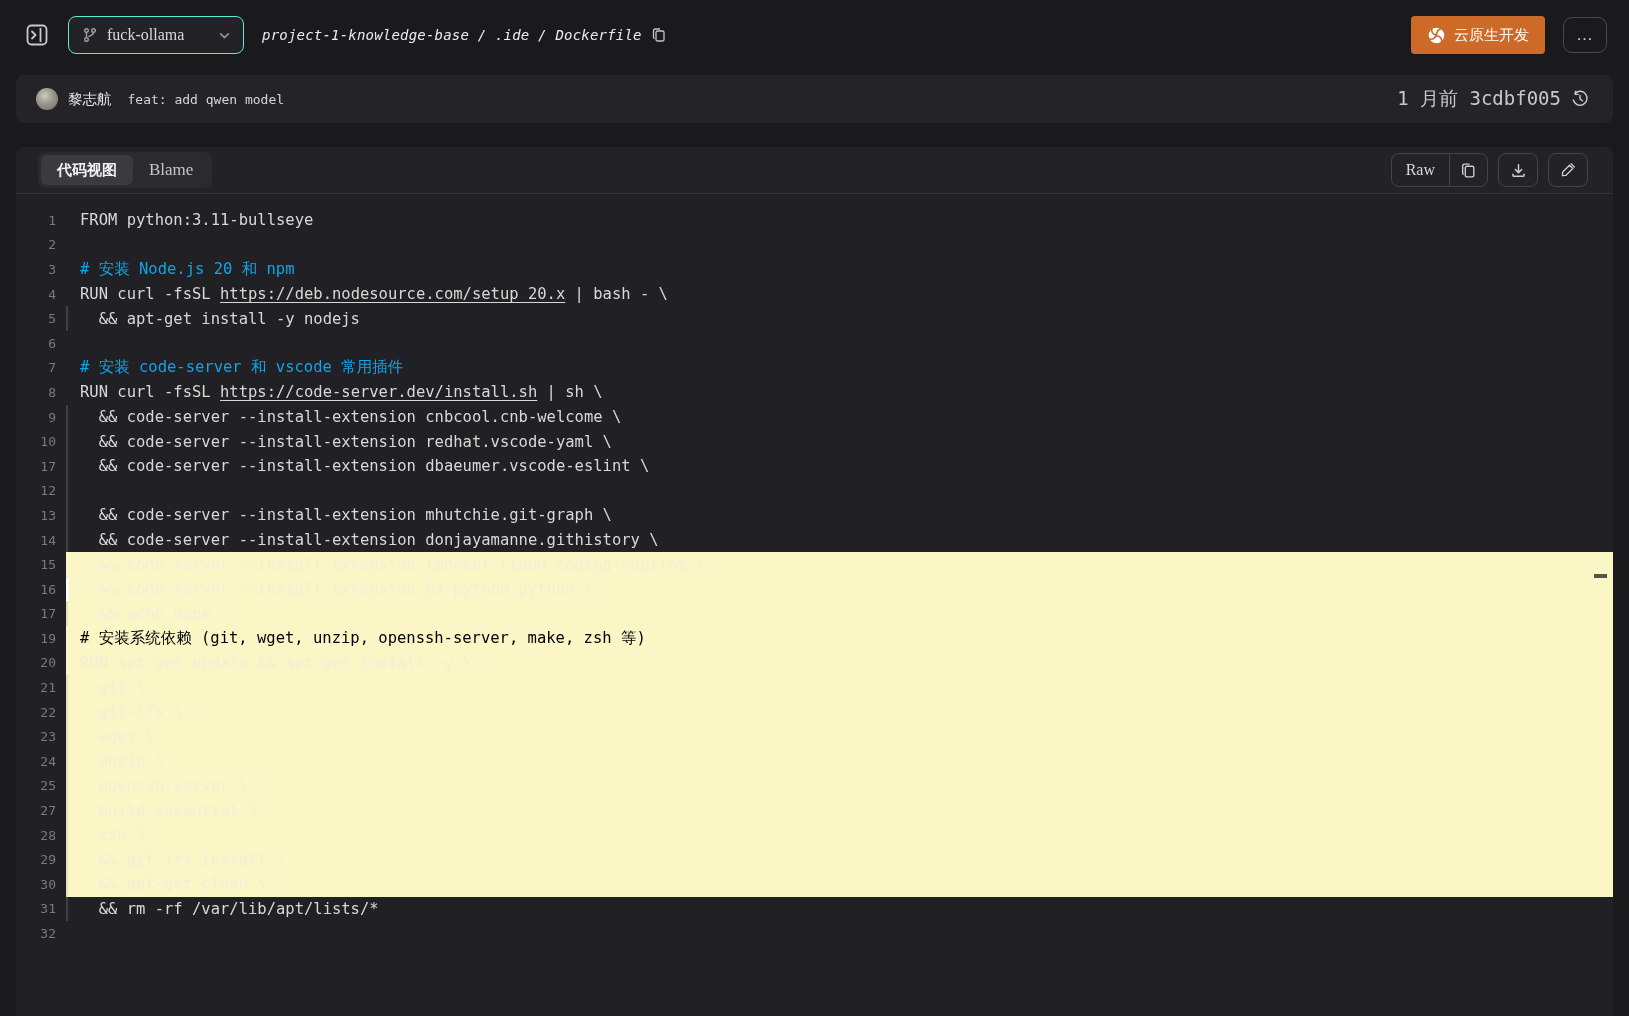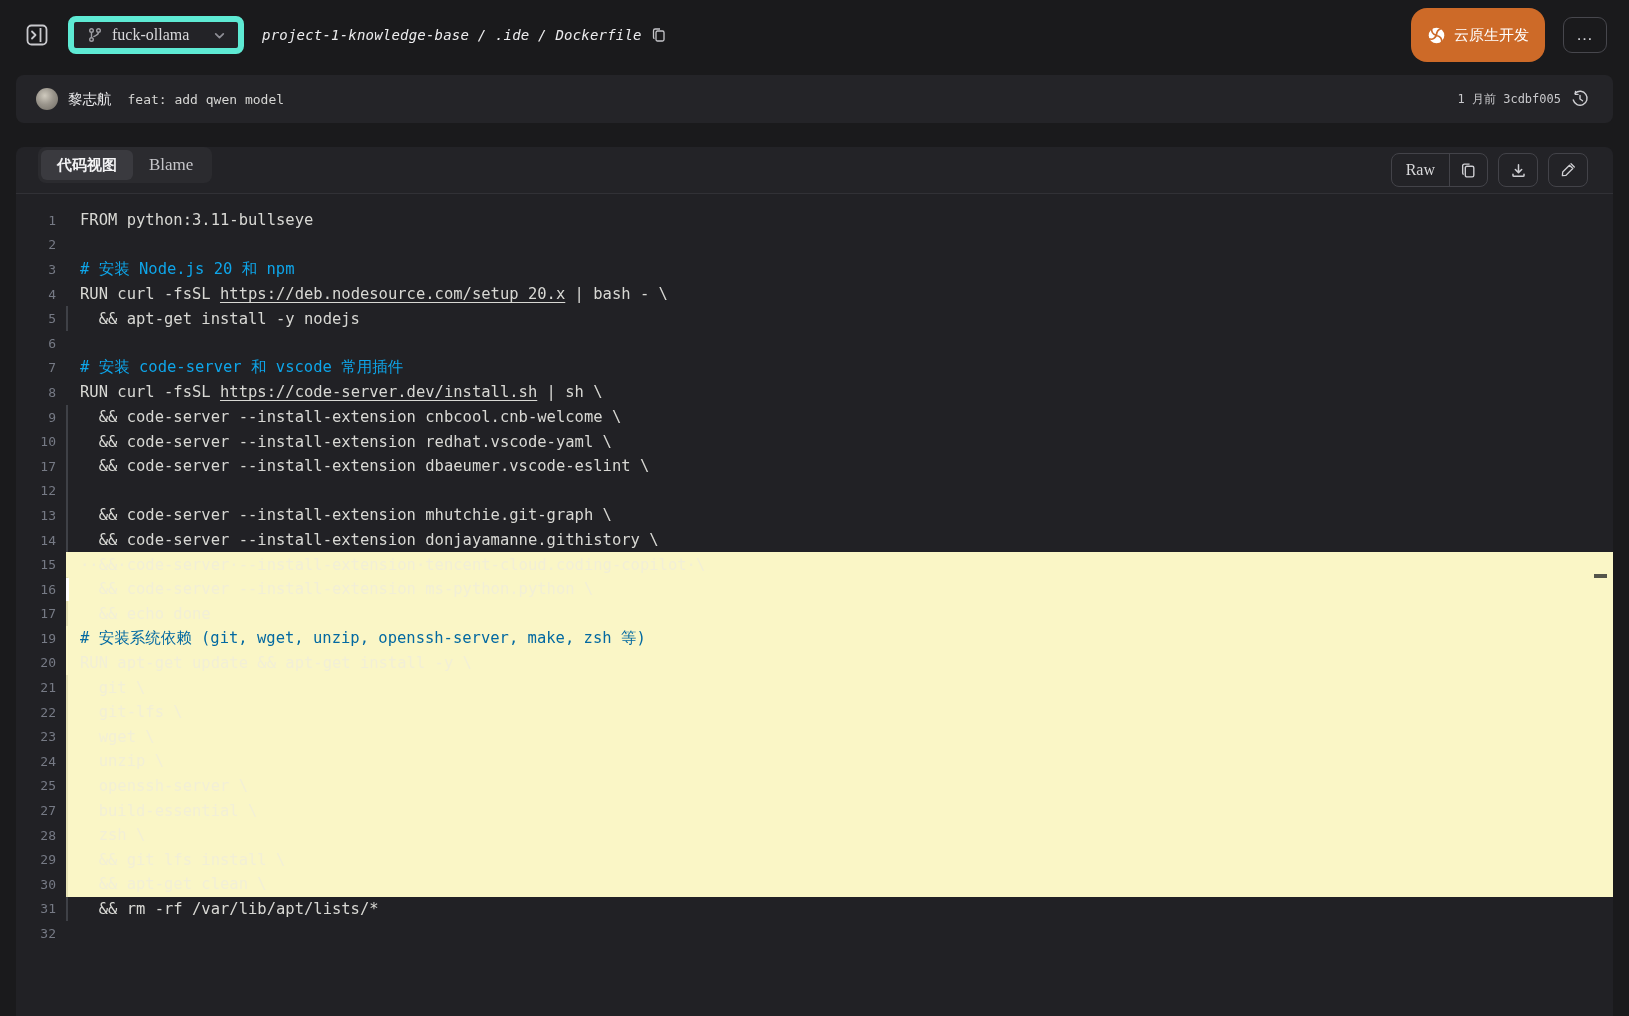--- a/index.html
+++ b/index.html
@@ -4,49 +4,49 @@
 <style>
   * { margin:0; padding:0; box-sizing:border-box; }
   html,body { width:1629px; height:1016px; overflow:hidden; background:#1a1a1c;
               font-family:"Liberation Sans", sans-serif; }
 
   
   .topbar { height:70px; display:flex; align-items:center; padding:0 22px 0 24px; gap:18px; }
   .icon-btn { display:flex; align-items:center; justify-content:center; cursor:pointer; color:#c9c9cd; }
   .panel-toggle { width:26px; height:26px; }
   .branch-select { display:flex; align-items:center; gap:9px; height:38px; min-width:176px;
-                   border:6px solid #5eead4; border-radius:8px; background:#232327;
+                   border:1px solid #5eead4; border-radius:8px; background:#232327;
                    padding:0 12px 0 13px; color:#d9d9dc; }
   .branch-select .lbl { font-family:"Liberation Serif", serif; font-size:16px; flex:1; }
   .breadcrumb { font-family:"DejaVu Sans Mono", monospace; font-style:italic; font-size:14px;
                 color:#ececee; letter-spacing:0.2px; display:flex; align-items:center; gap:9px; }
   .topbar-spacer { flex:1; }
-  .cloud-btn { display:flex; align-items:center; gap:8px; height:54px; padding:0 16px;
-               background:#cd6a28; border:none; border-radius:16px; color:#ffffff;
+  .cloud-btn { display:flex; align-items:center; gap:8px; height:38px; padding:0 16px;
+               background:#cd6a28; border:none; border-radius:4px; color:#ffffff;
                font-size:15px; cursor:pointer; }
   .more-btn { width:44px; height:36px; border:1px solid #47474d; border-radius:9px;
               background:transparent; color:#d2d2d6; font-size:17px; line-height:10px;
               cursor:pointer; letter-spacing:1px; }
 
   
   .commit-bar { margin:5px 16px 0; height:48px; background:#242428; border-radius:8px;
                 display:flex; align-items:center; padding:0 24px 0 20px; }
   .avatar { width:22px; height:22px; border-radius:50%;
             background:radial-gradient(circle at 40% 35%, #cfcabe 0%, #9a958c 45%, #6f6b63 100%);
             flex:none; }
   .commit-author { margin-left:10px; font-size:14.5px; color:#e7e7e9; }
   .commit-msg { margin-left:16px; font-family:"DejaVu Sans Mono", monospace; font-size:13px;
                 color:#d6d6d4; }
   .commit-right { margin-left:auto; display:flex; align-items:center; gap:10px;
-                  font-family:"DejaVu Sans Mono", monospace; font-size:12px; color:#c9c9cc; }
+                  font-family:"DejaVu Sans Mono", monospace; font-size:19px; color:#c9c9cc; }
 
   
   .code-card { margin:24px 16px 0; height:900px; background:#232327;
                border-radius:8px 8px 0 0; display:flex; flex-direction:column; }
-  .code-header { height:46px; flex:none; display:flex; 
+  .code-header { height:46px; flex:none; display:flex; align-items:center;
                  padding:0 25px 0 22px; }
   .tab-group { display:flex; align-items:center; background:#2b2b2f; border-radius:8px;
                padding:3px; height:36px; }
   .tab { height:30px; display:flex; align-items:center; padding:0 16px; border-radius:6px;
          cursor:pointer; }
   .tab.active { background:#3a3a3f; color:#f2f2f4; font-weight:700; font-size:15px; }
   .tab.inactive { color:#c6c6ca; font-family:"Liberation Serif", serif; font-size:17px; }
   .header-spacer { flex:1; }
   .btn-row { display:flex; align-items:center; gap:10px; }
   .raw-group { display:flex; align-items:stretch; height:34px; border:1px solid #434349;
@@ -69,21 +69,21 @@
   .lc { flex:1; position:relative; height:100%; display:flex; align-items:center;
         padding-left:14px; white-space:pre; }
   .row.hl .lc { background:#faf6c6; }
   .guide { position:absolute; left:0; top:0; bottom:0; width:2px; background:#3f4147; }
   .row.hl .guide { background:rgba(0,0,0,0.08); }
   .cursor { position:absolute; left:0; top:1px; bottom:1px; width:2.5px; background:#ffffff; }
   .txt { color:#d8d8d4; }
   .txt .lnk { text-decoration:underline; text-underline-offset:3px; cursor:pointer; }
   .txt.comment { color:#0ea5e9; }
   .row.hl .txt { color:#f2efd6; }
-  .row.hl .txt.comment { color:#0369a1; }
+  .row.hl .txt.comment { color:#000000; }
   .ruler-mark { position:absolute; right:6px; width:13px; height:4px; background:#54554b; }
 
   svg { display:block; }
 </style>
 </head>
 <body>
 
 <div class="topbar">
   <div class="icon-btn panel-toggle">
     <svg width="24" height="24" viewBox="0 0 24 24" fill="none" stroke="#c9c9cd" stroke-width="1.8">

